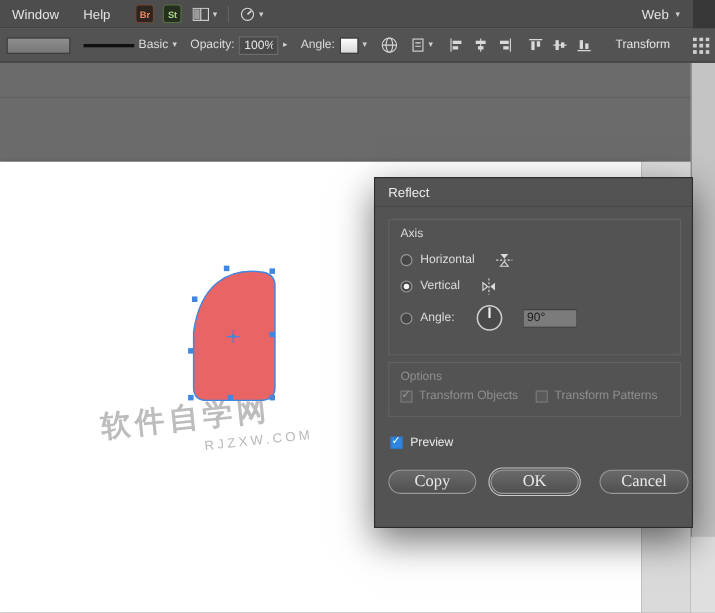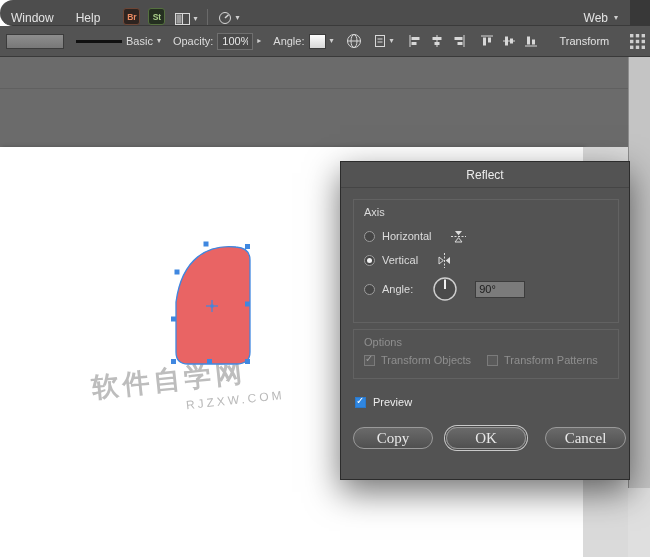--- a/index.html
+++ b/index.html
@@ -3,21 +3,21 @@
 <meta charset="utf-8">
 <style>
   * { margin:0; padding:0; box-sizing:border-box; }
   html,body { width:650px; height:557px; overflow:hidden; background:#fff;
     font-family:"Liberation Sans", sans-serif; }
   .stage { position:relative; width:650px; height:557px; background:#fff; }
 
   
   .menubar { position:absolute; top:0; left:0; width:650px; height:26px;
     background:#4d4d4d; border-bottom:1px solid #3a3a3a; display:flex;
-    align-items:flex-end; color:#e4e4e4; font-size:12px; z-index:5;border-radius:13px; }
+    align-items:center; color:#e4e4e4; font-size:12px; z-index:5; }
   .menu-item { padding:0 11px; cursor:default; }
   .badge { width:17px; height:17px; border-radius:3px; font-size:8.5px; font-weight:bold;
     display:flex; align-items:center; justify-content:center; margin-left:8px; }
   .badge.br { background:#2e2420; color:#ea8a62; border:1px solid #6e4636; margin-left:12px; }
   .badge.st { background:#242f20; color:#a9cf8a; border:1px solid #55703f; }
   .mb-icon { display:flex; align-items:center; gap:3px; margin-left:10px; }
   .chev { font-size:8px; color:#cfcfcf; line-height:1; }
   .divider { width:1px; height:16px; background:#3a3a3a; border-right:1px solid #6a6a6a; margin-left:10px; }
   .workspace-switcher { margin-left:auto; margin-right:32px; display:flex; align-items:center; gap:6px; }
   .corner-dark { position:absolute; right:0; top:0; width:20px; height:26px; background:#383838; }
@@ -52,22 +52,22 @@
 
   .watermark { position:absolute; left:92px; top:303px; z-index:1; transform:rotate(-6deg);
     color:#bdbdbd; text-shadow:1px 1px 0 rgba(255,255,255,0.75); pointer-events:none; }
   .watermark .wm1 { font-size:27px; font-weight:bold; letter-spacing:4px; }
   .watermark .wm2 { font-size:12px; letter-spacing:3px; margin-left:92px; margin-top:2px; color:#b9b9b9; }
 
   
   .dialog { position:absolute; left:340px; top:104px; width:290px; height:319px;
     background:#535353; border:1px solid #2c2c2c; z-index:10; color:#dcdcdc; font-size:11px;
     box-shadow:0 12px 32px rgba(0,0,0,0.55); }
-  .dialog-title { height:26px; line-height:26px; font-size:12px;
-    color:#ececec; border-bottom:1px solid #454545; cursor:default;text-align:center; }
+  .dialog-title { height:26px; line-height:26px; padding-left:12px; font-size:12px;
+    color:#ececec; border-bottom:1px solid #454545; cursor:default; }
   .group { position:absolute; left:12px; width:266px; border:1px solid #626262; border-radius:0; }
   .group.axis { top:37px; height:124px; }
   .group.options { top:167px; height:50px; }
   .group-label { position:absolute; left:10px; top:6px; color:#dadada; }
   .group.options .group-label { color:#8f8f8f; }
 
   .radio-row { position:absolute; left:10px; display:flex; align-items:center; gap:7px; height:16px; }
   .row-h { top:28px; } .row-v { top:52px; } .row-a { top:76px; height:26px; }
   .radio { width:11px; height:11px; border-radius:50%; border:1px solid #9c9c9c;
     background:#464646; position:relative; flex:none; }

